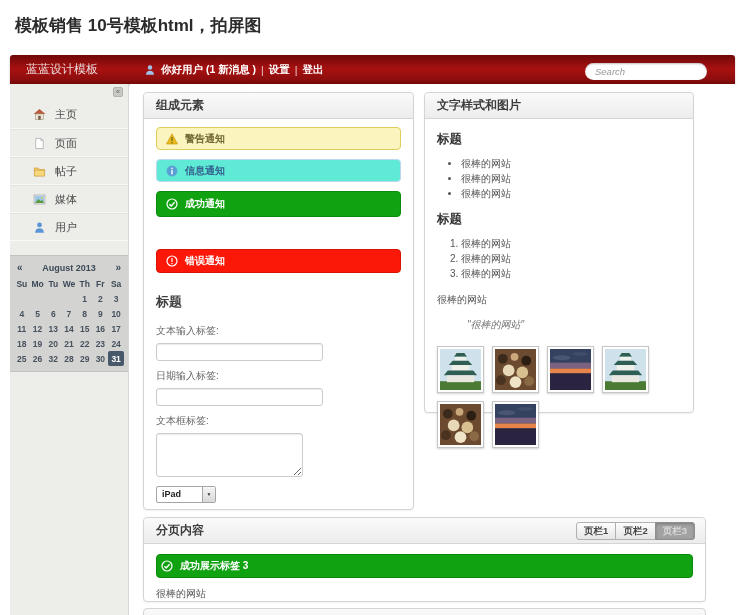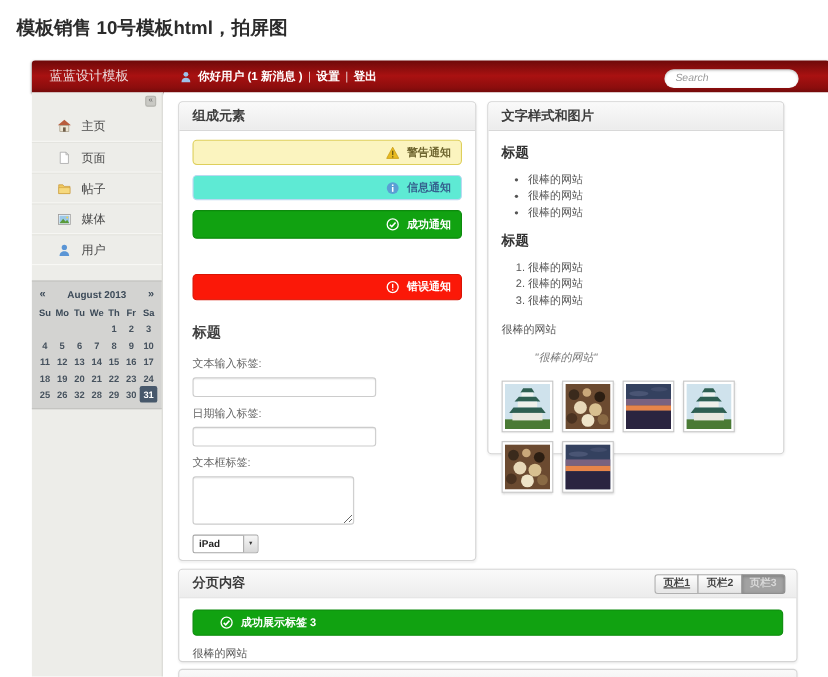--- a/index.html
+++ b/index.html
@@ -1,20 +1,20 @@
 <!DOCTYPE html>
 <html><head>
 <meta charset="utf-8">
 <style>
   * { margin:0; padding:0; box-sizing:border-box; }
   html,body { width:753px; height:615px; background:#fff; overflow:hidden;
     font-family:"Liberation Sans","DejaVu Sans",sans-serif; }
   .page-title { position:absolute; left:15px; top:14px; font-size:17px; font-weight:bold; color:#2b2b2b; }
 
-  .app { position:absolute; left:29px; top:55px; width:725px; height:560px; }
+  .app { position:absolute; left:10px; top:55px; width:725px; height:560px; }
 
   
   .navbar { position:relative; height:29px; border-radius:3px 3px 0 0;
     background:linear-gradient(180deg,#6e0909 0%,#a91111 48%,#8c0d0d 85%,#730a0a 100%);
     box-shadow:0 1px 2px rgba(0,0,0,.3); }
   .brand { position:absolute; left:16px; top:0; line-height:29px; font-size:12px; color:#eadada; }
   .user-info { position:absolute; left:134px; top:0; height:29px; display:flex; align-items:center;
     gap:5px; color:#fff; font-size:10.5px; font-weight:bold; }
   .user-info .sep { font-weight:normal; color:#e6c9c9; }
   .search-wrap { position:absolute; right:28px; top:6px; }
@@ -58,21 +58,21 @@
   .panel-hd .ttl { font-size:12px; font-weight:bold; color:#3c3c3c; }
   .panel-left  { left:13px;  top:8px;   width:271px; height:418px; }
   .panel-right { left:294px; top:8px;   width:270px; height:321px; }
   .panel-tabs  { left:13px;  top:433px; width:563px; height:85px; }
   .panel-next  { left:13px;  top:524px; width:563px; height:12px; border-radius:4px 4px 0 0;
     background:linear-gradient(180deg,#fafafa,#f3f3f3); }
   .panel-bd { padding:8px 12px; }
 
   
   .alert { display:flex; align-items:center; gap:7px; border-radius:4px; padding:0 9px;
-    height:23px; font-size:10px; font-weight:bold; margin-bottom:9px;justify-content:flex-end; }
+    height:23px; font-size:10px; font-weight:bold; margin-bottom:9px; }
   .alert svg { flex:none; }
   .alert-warning { background:#FBF4BF; border:1px solid #DECF5B; color:#6f6630; }
   .alert-info    { background:#5eead4; border:1px solid #BBD8F0; color:#34618e; }
   .alert-success { background:#11A211; border:1px solid #0d8a0d; color:#fff; height:26px; margin-bottom:8px; }
   .alert-error   { background:#FB1808; border:1px solid #d91405; color:#fff; height:24px; margin-bottom:0;margin-top:32px; }
 
   .form-heading { margin:20px 0 13px; font-size:13px; font-weight:bold; color:#404040; }
   .fld-label { font-size:10px; color:#666; margin-bottom:5px; }
   .txt-input { display:block; width:167px; height:18px; border:1px solid #ccc; border-radius:3px;
     margin-bottom:8px; padding:0 4px; font-size:10px; box-shadow:inset 0 1px 1px rgba(0,0,0,.08); outline:none; }
@@ -102,26 +102,26 @@
   .tp-quote { margin:11px 0 0 30px; font-size:10px; font-style:italic; color:#777; }
   .thumbs { margin-top:14px; display:flex; flex-wrap:wrap; gap:8px; width:228px; }
   .thumb { width:47px; height:47px; background:#fff; border:1px solid #c6c6c6; padding:2px;
     box-shadow:0 1px 2px rgba(0,0,0,.18); cursor:pointer; }
   .thumb svg { display:block; width:41px; height:41px; }
 
   
   .tab-group { display:flex; margin-right:2px; }
   .tab { height:18px; line-height:16px; padding:0 7px; font-size:9.5px; font-weight:bold; color:#444;
     background:linear-gradient(180deg,#fdfdfd,#e5e5e5); border:1px solid #b0b0b0; margin-left:-1px; cursor:pointer; }
-  .tab:first-child { border-radius:3px 0 0 3px; margin-left:0;text-decoration:underline; }
+  .tab:first-child { border-radius:3px 0 0 3px; margin-left:0; }
   .tab:last-child { border-radius:0 3px 3px 0; }
   .tab.active { background:#a2a2a2; color:#d8d8d8; border-color:#8e8e8e;
     box-shadow:inset 0 1px 3px rgba(0,0,0,.25); }
   .banner-success { display:flex; align-items:center; gap:7px; height:24px; margin-top:2px;
-    background:#11A211; border:1px solid #0d8a0d; border-radius:4px; padding:0 24px;
+    background:#11A211; border:1px solid #0d8a0d; border-radius:4px; padding:0 4px;
     color:#fff; font-size:10px; font-weight:bold; }
   .tab-body-text { font-size:10px; color:#555; margin-top:9px; }
 </style>
 </head>
 <body>
 
 <h1 class="page-title">模板销售  10号模板html，拍屏图</h1>
 
 <div class="app">
 

